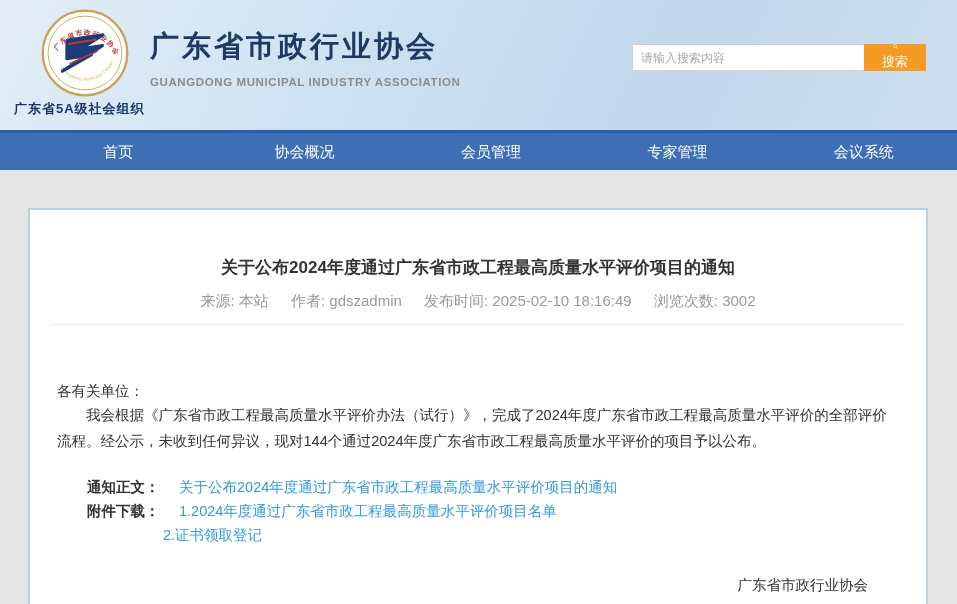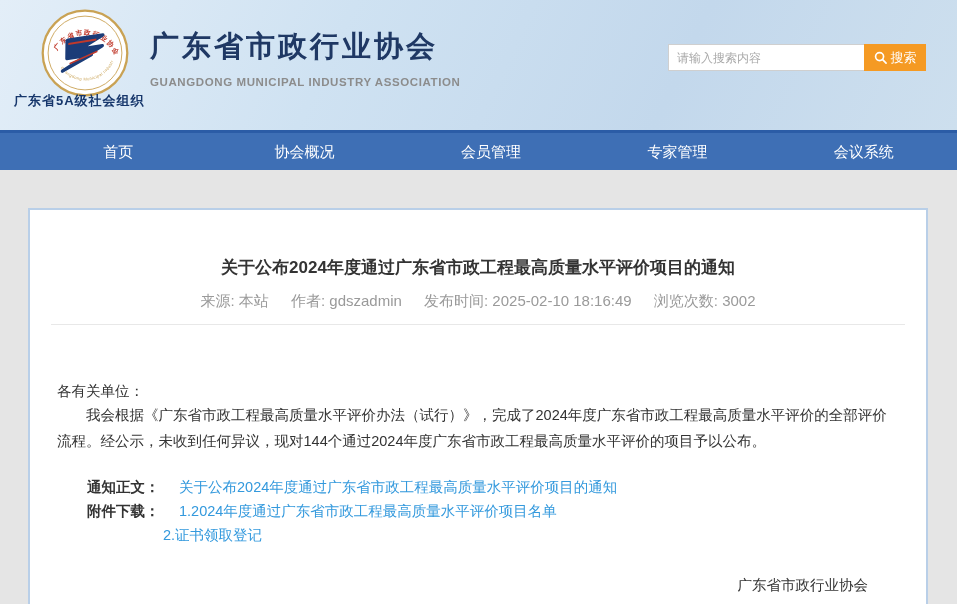--- a/index.html
+++ b/index.html
@@ -17,21 +17,21 @@
     background: linear-gradient(115deg, #e3eef8 0%, #cfe2f2 35%, #c3d8ec 70%, #cuddfee 100%);
     background: linear-gradient(115deg, #e3eef8 0%, #cfe2f2 35%, #c3d8ec 70%, #cddfee 100%);
   }
   .logo-badge {
     position: absolute;
     left: 36px; top: 8px;
     width: 98px; height: 90px;
   }
   .badge-caption {
     position: absolute;
-    left: 14px; top: 92px;
+    left: 14px; top: 100px;
     font-size: 13px;
     font-weight: bold;
     color: #16366b;
     letter-spacing: 1px;
   }
   .org-block { position: absolute; left: 150px; top: 27px; }
   .org-title {
     font-size: 29px;
     font-weight: bold;
     color: #1f3864;
@@ -44,21 +44,21 @@
     color: #8c8c8c;
     letter-spacing: 0.6px;
   }
   .search-area {
     position: absolute;
     right: 31px; top: 44px;
     display: flex;
     height: 27px;
   }
   .search-input {
-    width: 196px;
+    width: 232px;
     height: 27px;
     border: 1px solid #cfcfcf;
     border-right: none;
     background: #fff;
     padding: 8px 8px;
     font-size: 12px;
     color: #333;
     outline: none;
     font-family: inherit;
   }
@@ -69,20 +69,21 @@
     border: none;
     background: #f59a23;
     color: #fff;
     font-size: 13px;
     display: flex;
     align-items: center;
     justify-content: center;
     gap: 4px;
     cursor: pointer;
     font-family: inherit;
+    flex-direction: column;
   }
 
   
   .nav-strip { height: 3px; background: #2b5ca6; }
   .main-nav {
     height: 37px;
     background: #3e6fb5;
     display: flex;
     align-items: center;
     padding-left: 25px;

